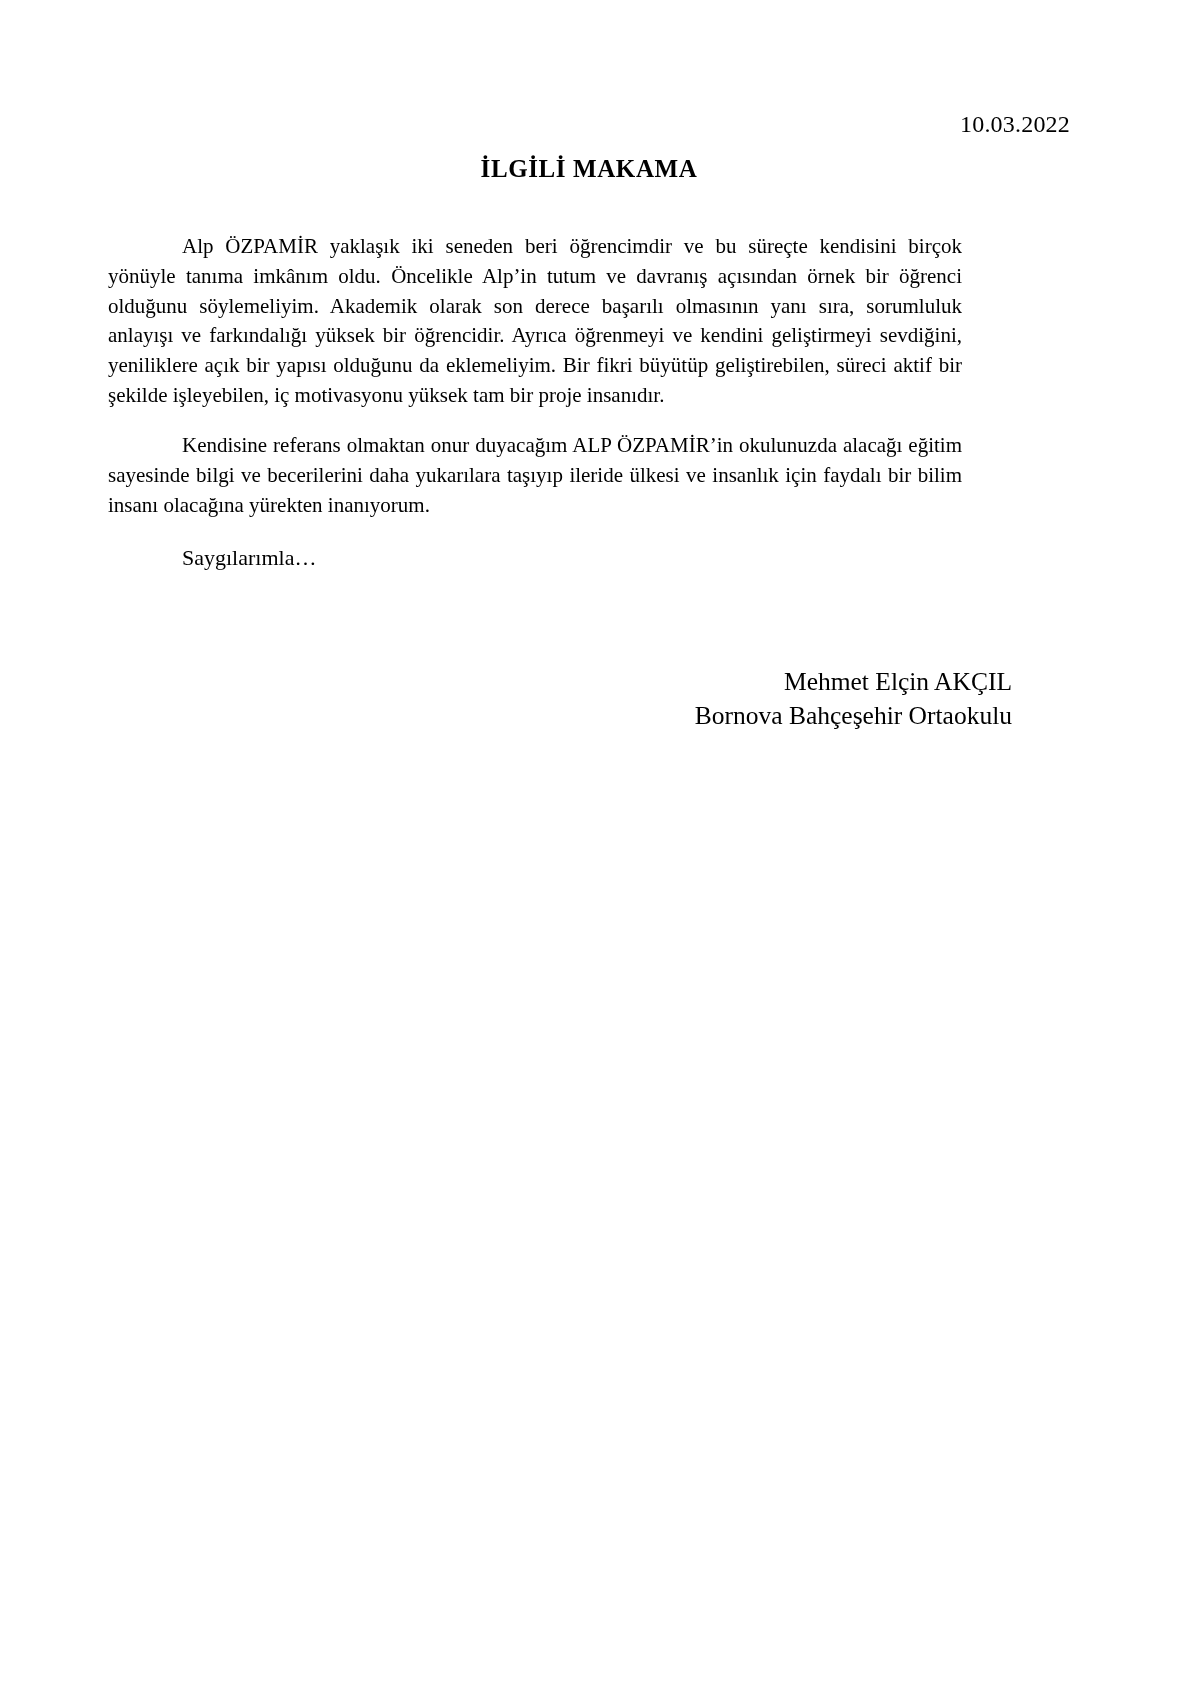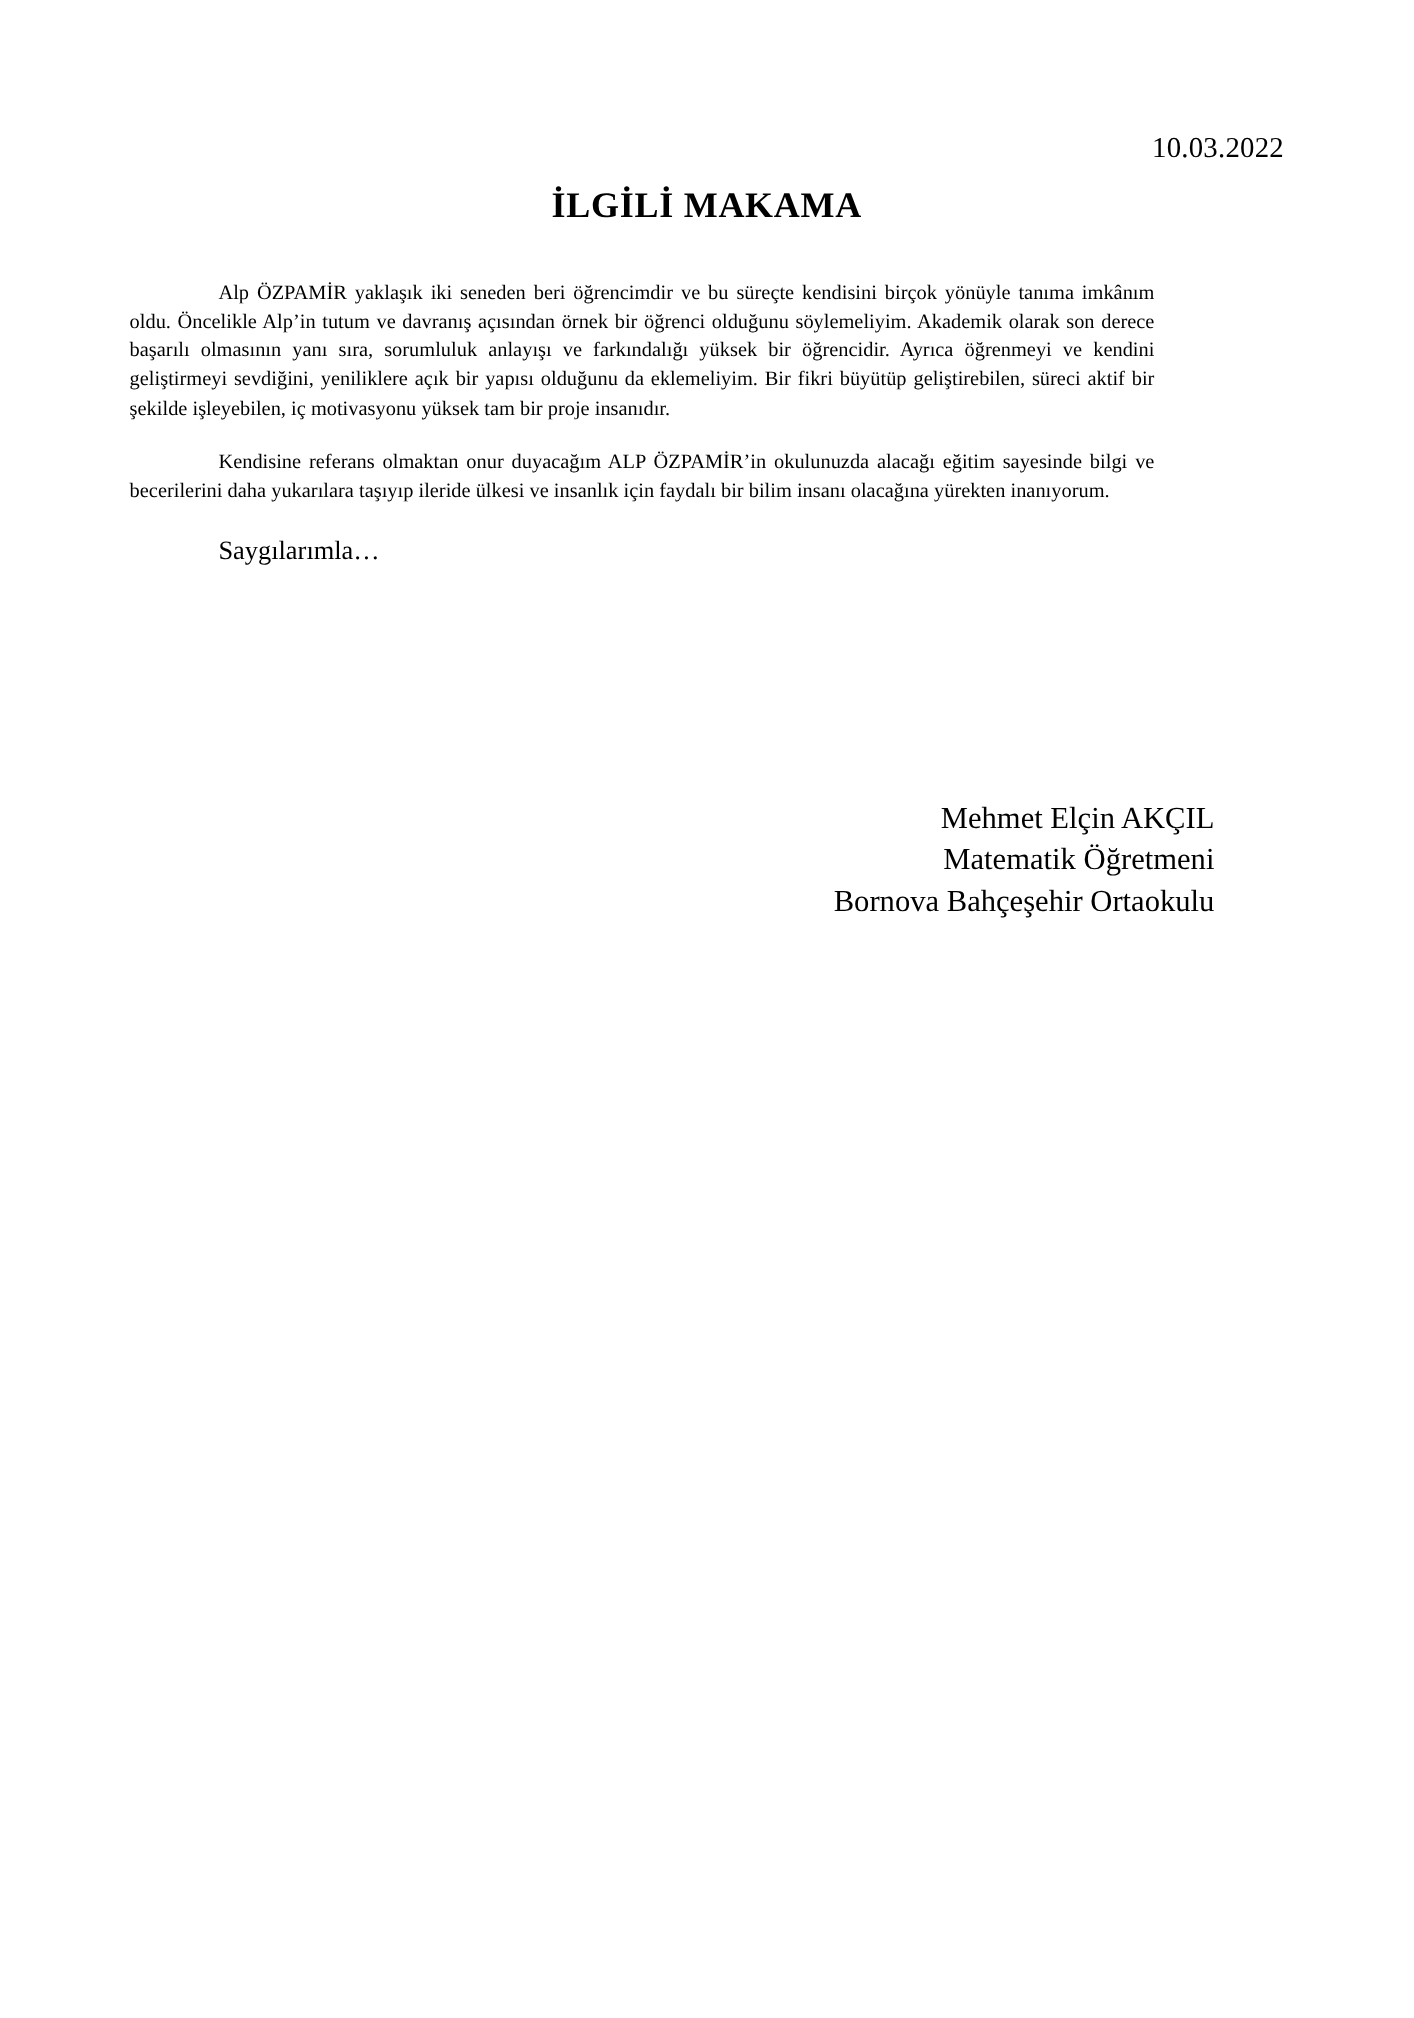--- a/index.html
+++ b/index.html
@@ -30,33 +30,33 @@
     line-height: 1.2;
     letter-spacing: 0.2px;
     white-space: nowrap;
   }
   .doc-title {
     position: absolute;
     top: 155px;
     left: 0;
     width: 1178px;
     text-align: center;
-    font-size: 30px;
+    font-size: 25px;
     font-weight: bold;
     letter-spacing: 0.6px;
   }
   .body-block {
     position: absolute;
     top: 232px;
     left: 108px;
     width: 866px;
   }
   p.para {
     margin: 0 12px 0 0;
-    font-size: 17px;
+    font-size: 21px;
     line-height: 1.42;
     text-align: justify;
     text-indent: 74px;
     hyphens: none;
   }
   p.para + p.para {
     margin-top: 20px;
   }
   p.closing {
     margin: 22px 0 0 0;
@@ -89,17 +89,16 @@
   <div class="doc-title">İLGİLİ MAKAMA</div>
 
   <div class="body-block">
     <p class="para">Alp ÖZPAMİR yaklaşık iki seneden beri öğrencimdir ve bu süreçte kendisini birçok yönüyle tanıma imkânım oldu. Öncelikle Alp’in tutum ve davranış açısından örnek bir öğrenci olduğunu söylemeliyim. Akademik olarak son derece başarılı olmasının yanı sıra, sorumluluk anlayışı ve farkındalığı yüksek bir öğrencidir. Ayrıca öğrenmeyi ve kendini geliştirmeyi sevdiğini, yeniliklere açık bir yapısı olduğunu da eklemeliyim. Bir fikri büyütüp geliştirebilen, süreci aktif bir şekilde işleyebilen, iç motivasyonu yüksek tam bir proje insanıdır.</p>
     <p class="para">Kendisine referans olmaktan onur duyacağım ALP ÖZPAMİR’in okulunuzda alacağı eğitim sayesinde bilgi ve becerilerini daha yukarılara taşıyıp ileride ülkesi ve insanlık için faydalı bir bilim insanı olacağına yürekten inanıyorum.</p>
     <p class="closing">Saygılarımla…</p>
   </div>
 
   <div class="signature-block">
     <div class="sig-line">Mehmet Elçin AKÇIL</div>
-    <div class="sig-line">Matematik Öğretmeni</div>
     <div class="sig-line">Bornova Bahçeşehir Ortaokulu</div>
   </div>
 
 </div>
 
 </body></html>

